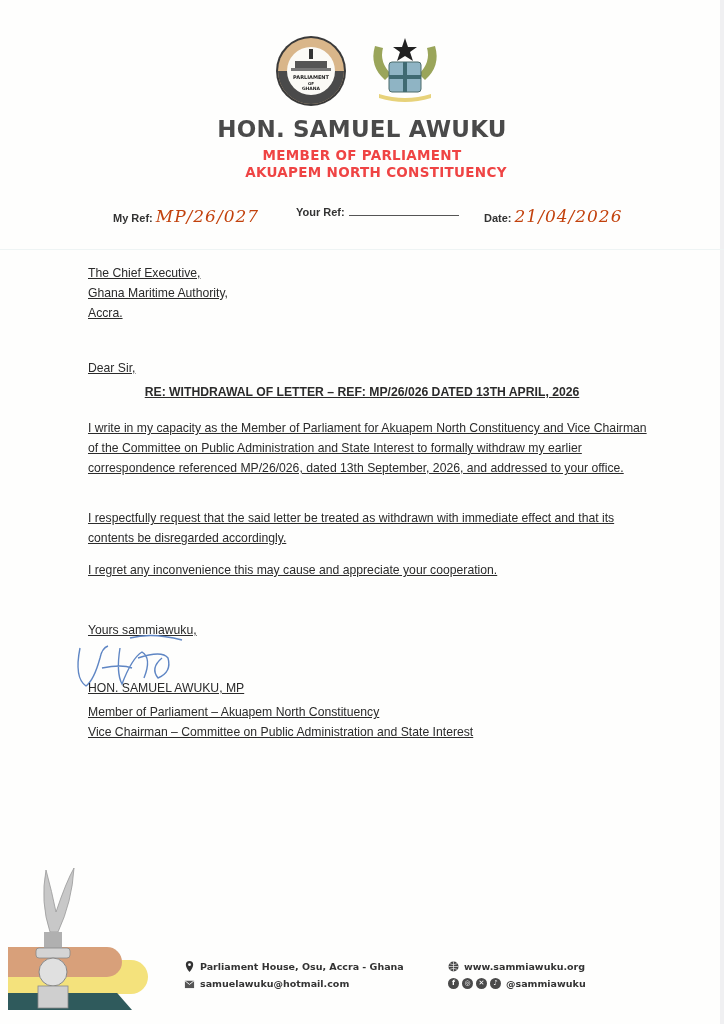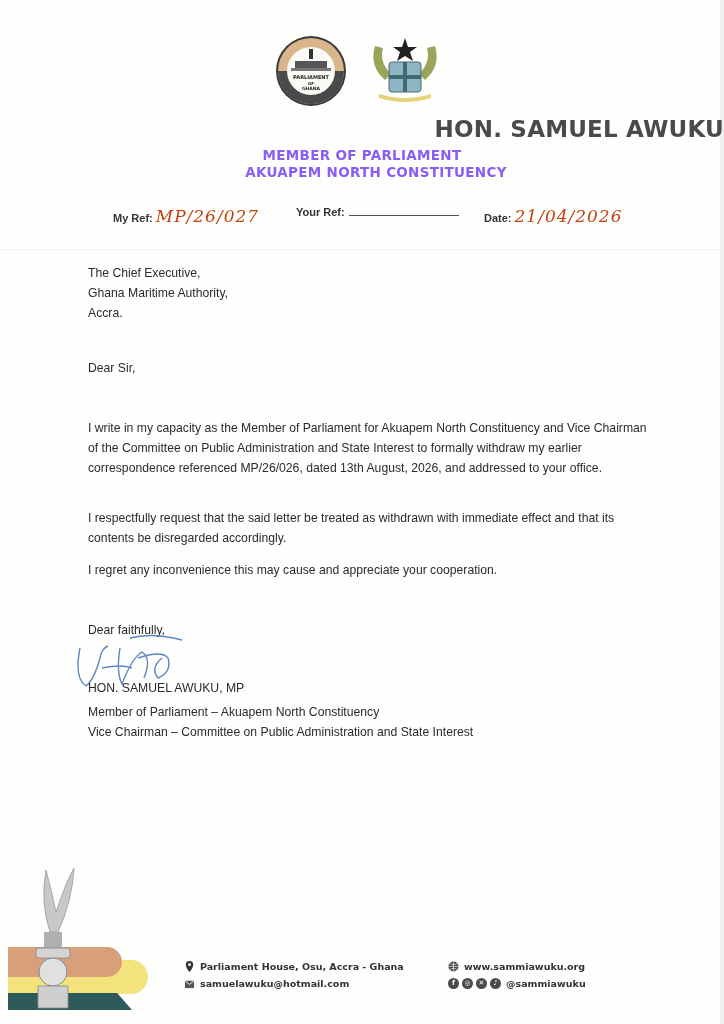--- a/index.html
+++ b/index.html
@@ -6,37 +6,37 @@
   html, body { width: 724px; height: 1024px; background: #fdfdfc; overflow: hidden; }
   body { position: relative; font-family: "Liberation Sans", sans-serif; color: #2a2a2a; }
 
   .page { position: absolute; left: 0; top: 0; width: 724px; height: 1024px; background: #fefefd; }
   .right-edge { position: absolute; right: 0; top: 0; width: 4px; height: 1024px; background: #f0f0f2; }
 
   
   .logo-parliament { position: absolute; left: 275px; top: 35px; width: 72px; height: 72px; }
   .logo-coa { position: absolute; left: 365px; top: 36px; width: 80px; height: 68px; }
 
-  .mp-name { position: absolute; left: 0; width: 724px; top: 116px; text-align: right;
+  .mp-name { position: absolute; left: 0; width: 724px; top: 116px; text-align: center;
     font-family: "DejaVu Sans", sans-serif; font-weight: bold; font-size: 23px; color: #4a4a4a; letter-spacing: 0.2px; }
   .mp-title { position: absolute; left: 0; width: 724px; text-align: center;
-    font-family: "DejaVu Sans", sans-serif; font-weight: bold; font-size: 13.5px; color: #8b5cf6; letter-spacing: 0.3px; }
+    font-family: "DejaVu Sans", sans-serif; font-weight: bold; font-size: 13.5px; color: #ef4444; letter-spacing: 0.3px; }
   .mp-title.l1 { top: 147px; }
   .mp-title.l2 { top: 164px; padding-left: 28px; }
 
   .ref-row { position: absolute; top: 200px; left: 0; width: 724px; height: 24px; font-size: 11px; font-weight: bold; color: #333; }
   .ref-item { position: absolute; top: 6px; display: flex; align-items: baseline; text-align: center; }
   .ref-label { font-family: "Liberation Sans", sans-serif; font-weight: bold; font-size: 11px; }
   .handwritten { font-family: "DejaVu Serif", serif; font-style: italic; font-weight: normal; color: #c2410c; font-size: 17px; margin-left: 3px; letter-spacing: 1px; }
   .ref-blank { display: inline-block; width: 110px; border-bottom: 1px solid #555; margin-left: 4px; height: 10px; }
 
   .divider { position: absolute; left: 0; top: 249px; width: 724px; height: 1px; background: #eef4f4; }
 
   
-  .body-text { position: absolute; left: 88px; width: 560px; font-family: "Liberation Sans", sans-serif; font-size: 12.2px; color: #2b2b2b; line-height: 20px; }
+  .body-text { position: absolute; left: 88px; width: 560px; font-family: "Liberation Sans", sans-serif; font-size: 12.2px; color: #2b2b2b; line-height: 20px; text-decoration: underline; }
   .addr { top: 263px; }
   .salutation { top: 358px; }
   .subject { position: absolute; left: 0; width: 724px; top: 385px; text-align: center; font-weight: bold; font-size: 12.2px; text-decoration: underline; color: #2b2b2b; }
   .p1 { top: 418px; }
   .p2 { top: 508px; }
   .p3 { top: 560px; }
   .closing { top: 620px; }
   .sig-name { top: 678px; }
   .sig-l2 { top: 702px; }
   .sig-l3 { top: 722px; }
@@ -112,26 +112,27 @@
   <div class="divider"></div>
 
   <div class="body-text addr">
     <div>The Chief Executive,</div>
     <div>Ghana Maritime Authority,</div>
     <div>Accra.</div>
   </div>
 
   <div class="body-text salutation">Dear Sir,</div>
 
+  <div class="subject">RE: WITHDRAWAL OF LETTER – REF: MP/26/026 DATED 13TH APRIL, 2026</div>
 
-  <div class="body-text p1">I write in my capacity as the Member of Parliament for Akuapem North Constituency and Vice Chairman of the Committee on Public Administration and State Interest to formally withdraw my earlier correspondence referenced MP/26/026, dated 13th August, 2026, and addressed to your office.</div>
+  <div class="body-text p1">I write in my capacity as the Member of Parliament for Akuapem North Constituency and Vice Chairman of the Committee on Public Administration and State Interest to formally withdraw my earlier correspondence referenced MP/26/026, dated 13th September, 2026, and addressed to your office.</div>
   <div class="body-text p2">I respectfully request that the said letter be treated as withdrawn with immediate effect and that its contents be disregarded accordingly.</div>
   <div class="body-text p3">I regret any inconvenience this may cause and appreciate your cooperation.</div>
 
-  <div class="body-text closing">Dear faithfully,</div>
+  <div class="body-text closing">Yours sammiawuku,</div>
 
   <svg class="signature" viewBox="0 0 130 66">
     <path d="M8 20 Q2 50 14 58 Q22 52 28 30 Q30 20 36 18 M30 40 Q50 36 60 40 M48 20 Q44 45 50 56 Q60 30 70 24 Q80 30 72 50 M66 30 Q90 22 96 30 Q100 44 86 50 Q78 40 90 30 M58 10 Q80 4 110 12" fill="none" stroke="#5f86c4" stroke-width="1.4"></path>
   </svg>
 
   <div class="body-text sig-name">HON. SAMUEL AWUKU, MP</div>
   <div class="body-text sig-l2">Member of Parliament – Akuapem North Constituency</div>
   <div class="body-text sig-l3">Vice Chairman – Committee on Public Administration and State Interest</div>
 
   <div class="stripe-yellow"></div>

